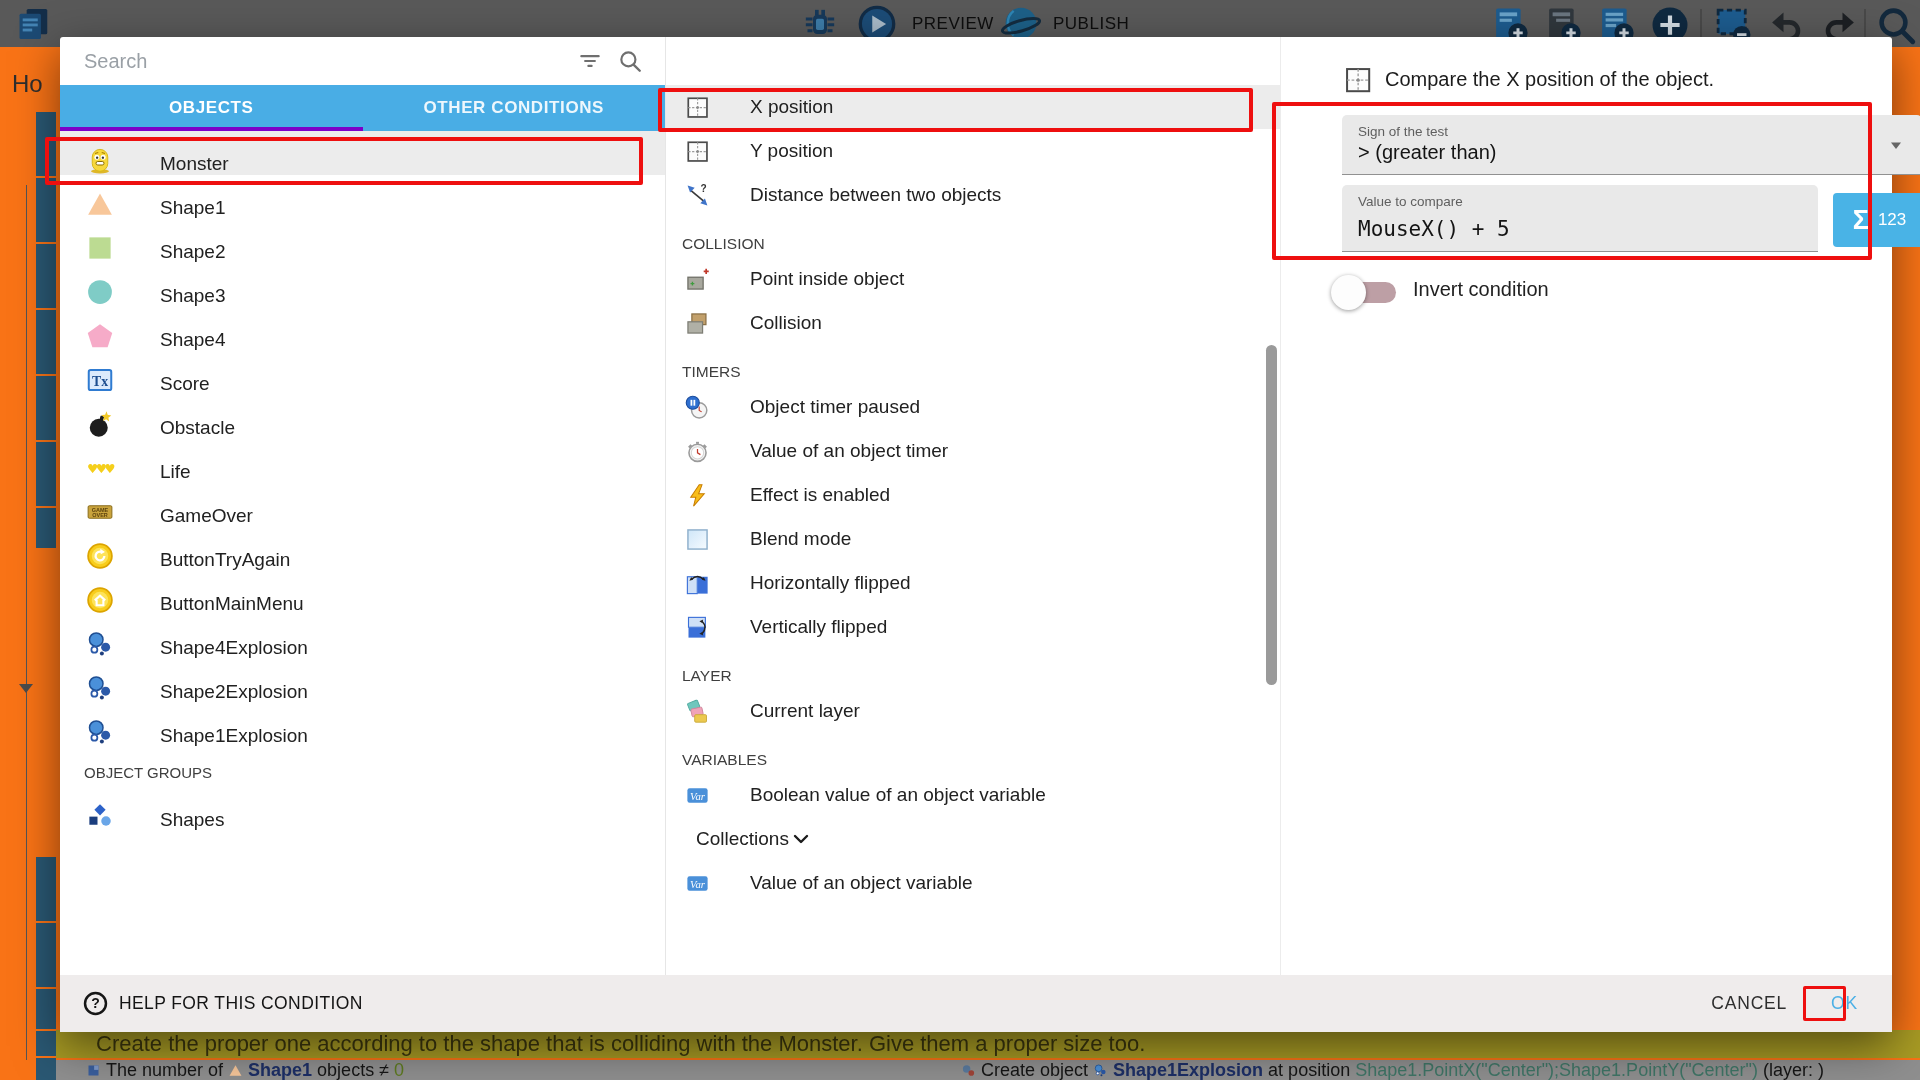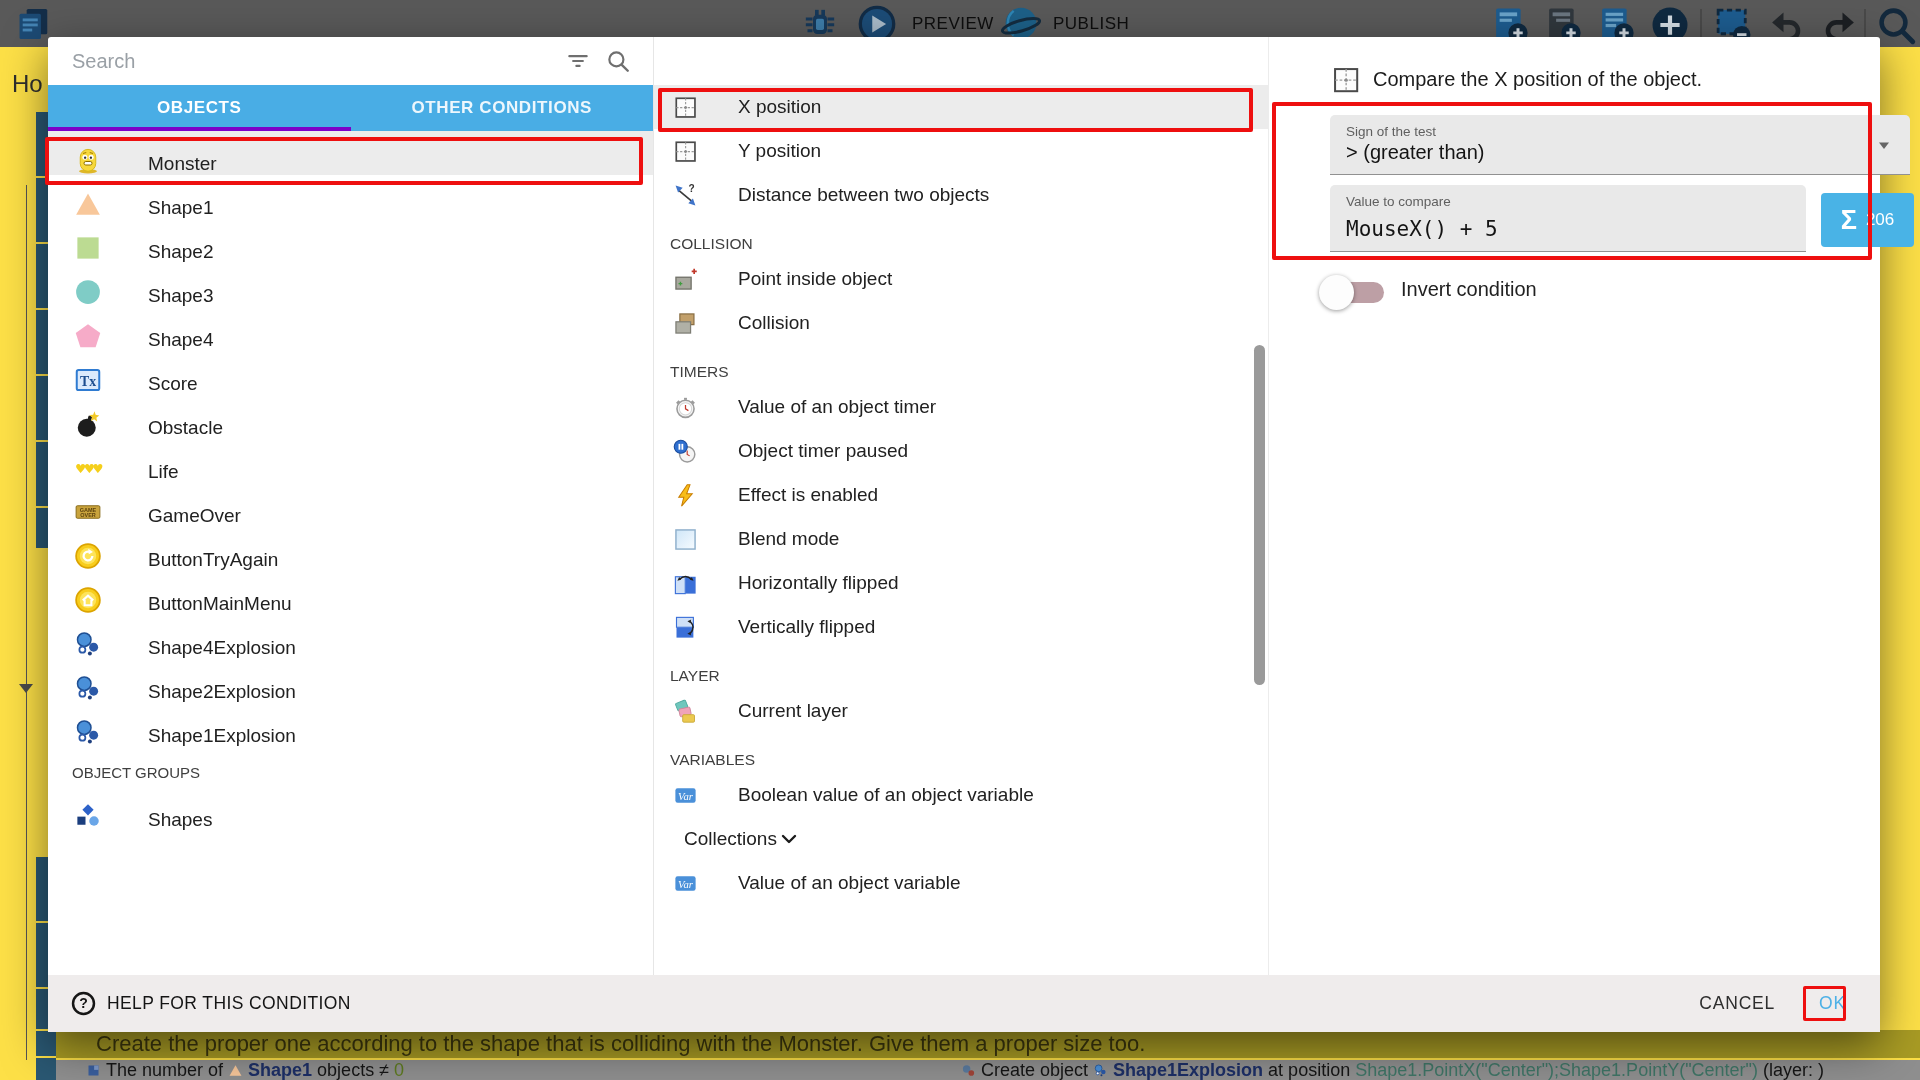--- a/index.html
+++ b/index.html
@@ -1,37 +1,37 @@
 <!DOCTYPE html>
 <html><head>
 <meta charset="utf-8">
 <style>
 html,body{margin:0;padding:0}
-.screen{position:relative;width:1920px;height:1080px;background:#fde047;font-family:"Liberation Sans",sans-serif;overflow:hidden}
+.screen{position:relative;width:1920px;height:1080px;background:#f97316;font-family:"Liberation Sans",sans-serif;overflow:hidden}
 
 .topbar{position:absolute;left:0;top:0;width:1920px;height:47px;background:#595959;z-index:1}
 .tbicon{position:absolute;display:block}
 .tbicon svg{width:100%;height:100%;display:block}
 .tblabel{position:absolute;top:0;line-height:47px;font-size:17px;color:#0d0d0d;letter-spacing:.5px}
 .tbsep{position:absolute;top:9px;width:2px;height:28px;background:#494949}
 .home-tab{position:absolute;left:12px;top:70px;font-size:24px;color:#2e2e2e;width:32px;overflow:hidden;white-space:nowrap;z-index:1}
 .cell{position:absolute;left:36px;width:20px;background:#2a5873;z-index:1}
 .treeline{position:absolute;left:26px;top:185px;width:1px;height:875px;background:#555;z-index:1}
 .treearrow{position:absolute;left:19px;top:684px;width:0;height:0;border-left:7px solid transparent;border-right:7px solid transparent;border-top:9px solid #4c4c4c;z-index:1}
 .bgrow-comment{position:absolute;left:56px;top:1030px;width:1884px;height:28px;background:#a89b24;color:#3c370e;font-size:22px;line-height:28px;padding-left:40px;white-space:nowrap;overflow:hidden;z-index:1;box-sizing:border-box}
 .bgrow-event{position:absolute;left:56px;top:1060px;width:1864px;height:20px;background:#8f8f8f;font-size:18px;line-height:20px;color:#161616;white-space:nowrap;overflow:hidden;z-index:1}
 .bgrow-event .seg-left{position:absolute;left:30px;top:0}
 .bgrow-event .seg-right{position:absolute;left:905px;top:0}
 .mini{display:inline-block;width:15px;height:15px;vertical-align:-2px;margin-right:5px}
 .mini svg{width:100%;height:100%}
 .objname{font-weight:bold;color:#1d2f66}
 .exprtxt{color:#3f7566}
 .numtxt{color:#5d7a1f}
 
-.modal{position:absolute;left:48px;top:37px;width:1832px;height:995px;background:#fff;border-radius:3px;box-shadow:0 14px 45px rgba(0,0,0,.5);z-index:10}
+.modal{position:absolute;left:60px;top:37px;width:1832px;height:995px;background:#fff;border-radius:3px;box-shadow:0 14px 45px rgba(0,0,0,.5);z-index:10}
 .col-left{position:absolute;left:0;top:0;width:605px;height:938px;border-right:1px solid #e6e6e6}
 .search-row{position:relative;height:48px}
 .search-input{width:100%;height:100%;border:0;outline:0;padding:0 60px 0 24px;font-size:20px;font-family:inherit;color:#333;background:transparent;box-sizing:border-box}
 .search-input::placeholder{color:#9aa0a6;opacity:1}
 .sicon{position:absolute;top:11px;width:26px;height:26px}
 .sicon svg{width:100%;height:100%}
 .tabs{display:flex;height:46px;background:#49ade5;position:relative}
 .tab{flex:1;text-align:center;line-height:46px;color:#fff;font-weight:bold;font-size:17px;letter-spacing:.6px}
 .tab.inactive{color:rgba(255,255,255,.9)}
 .tab-underline{position:absolute;left:0;bottom:0;width:50%;height:4px;background:#7d00c8}
@@ -405,37 +405,37 @@
           <div class="crow">
             <span class="crow-icon"><svg viewBox="0 0 24 24">
                 <rect x="7" y="3.5" width="12.5" height="9.5" fill="#c2a06b" stroke="#8a6f45" stroke-width="1.1"></rect>
                 <rect x="3.5" y="10.5" width="13" height="10" fill="#b0b0a6" stroke="#7d7d74" stroke-width="1.1"></rect>
               </svg></span>
             <span class="crow-label">Collision</span>
           </div>
           <div class="csect">TIMERS</div>
           <div class="crow">
             <span class="crow-icon"><svg viewBox="0 0 24 24">
+                <circle cx="13.5" cy="14.5" r="6.8" fill="#f5f5f5" stroke="#9b9b9b" stroke-width="1.3"></circle>
+                <path d="M13.5 11 v3.6 l2.2 1.3" stroke="#c0392b" stroke-width="1" fill="none"></path>
+                <circle cx="7.8" cy="7.8" r="5.8" fill="#2e6fd0" stroke="#1b4d9e" stroke-width="1"></circle>
+                <rect x="5.8" y="5.2" width="1.6" height="5.2" fill="#fff"></rect>
+                <rect x="8.4" y="5.2" width="1.6" height="5.2" fill="#fff"></rect>
+              </svg></span>
+            <span class="crow-label">Object timer paused</span>
+          </div>
+          <div class="crow">
+            <span class="crow-icon"><svg viewBox="0 0 24 24">
                 <path d="M6.5 6.2 l-2.2 2.2 M17.5 6.2 l2.2 2.2" stroke="#9b9b9b" stroke-width="2"></path>
                 <rect x="10.7" y="3.4" width="2.6" height="1.8" fill="#9b9b9b"></rect>
                 <circle cx="12" cy="13.2" r="7.6" fill="#f5f5f5" stroke="#9b9b9b" stroke-width="1.4"></circle>
                 <circle cx="12" cy="13.2" r="5.5" fill="#fff" stroke="#d5d5d5" stroke-width="0.9"></circle>
                 <path d="M12 9.7 v3.5 l2.6 1.6" stroke="#c0392b" stroke-width="1.1" fill="none"></path>
               </svg></span>
             <span class="crow-label">Value of an object timer</span>
-          </div>
-          <div class="crow">
-            <span class="crow-icon"><svg viewBox="0 0 24 24">
-                <circle cx="13.5" cy="14.5" r="6.8" fill="#f5f5f5" stroke="#9b9b9b" stroke-width="1.3"></circle>
-                <path d="M13.5 11 v3.6 l2.2 1.3" stroke="#c0392b" stroke-width="1" fill="none"></path>
-                <circle cx="7.8" cy="7.8" r="5.8" fill="#2e6fd0" stroke="#1b4d9e" stroke-width="1"></circle>
-                <rect x="5.8" y="5.2" width="1.6" height="5.2" fill="#fff"></rect>
-                <rect x="8.4" y="5.2" width="1.6" height="5.2" fill="#fff"></rect>
-              </svg></span>
-            <span class="crow-label">Object timer paused</span>
           </div>
           <div class="crow">
             <span class="crow-icon"><svg viewBox="0 0 24 24">
                 <polygon points="13.5,2.5 6,13.5 10.5,13.5 8.5,21.5 18,10.5 13,10.5 16,2.5" fill="#f8bd19" stroke="#c87d00" stroke-width="0.9"></polygon>
               </svg></span>
             <span class="crow-label">Effect is enabled</span>
           </div>
           <div class="crow">
             <span class="crow-icon"><svg viewBox="0 0 24 24">
                 <defs>
@@ -523,21 +523,21 @@
             </svg></span>
       </div>
 
       <div class="field" style="left:61px;top:148px;width:476px;height:66px">
         <span class="field-label">Value to compare</span>
         <span class="field-value mono">MouseX() + 5</span>
       </div>
 
       <div class="sigma-btn">
         <span class="sigma-sym">Σ</span>
-        <span class="sigma-num">206</span>
+        <span class="sigma-num">123</span>
       </div>
 
       <div class="toggle-track"></div>
       <div class="toggle-knob"></div>
       <div class="invert-label">Invert condition</div>
     </div>
 
     <div class="modal-footer">
       <span class="help-icon"><svg viewBox="0 0 24 24">
             <circle cx="12" cy="12" r="9.3" fill="none" stroke="#161616" stroke-width="2.2"></circle>

